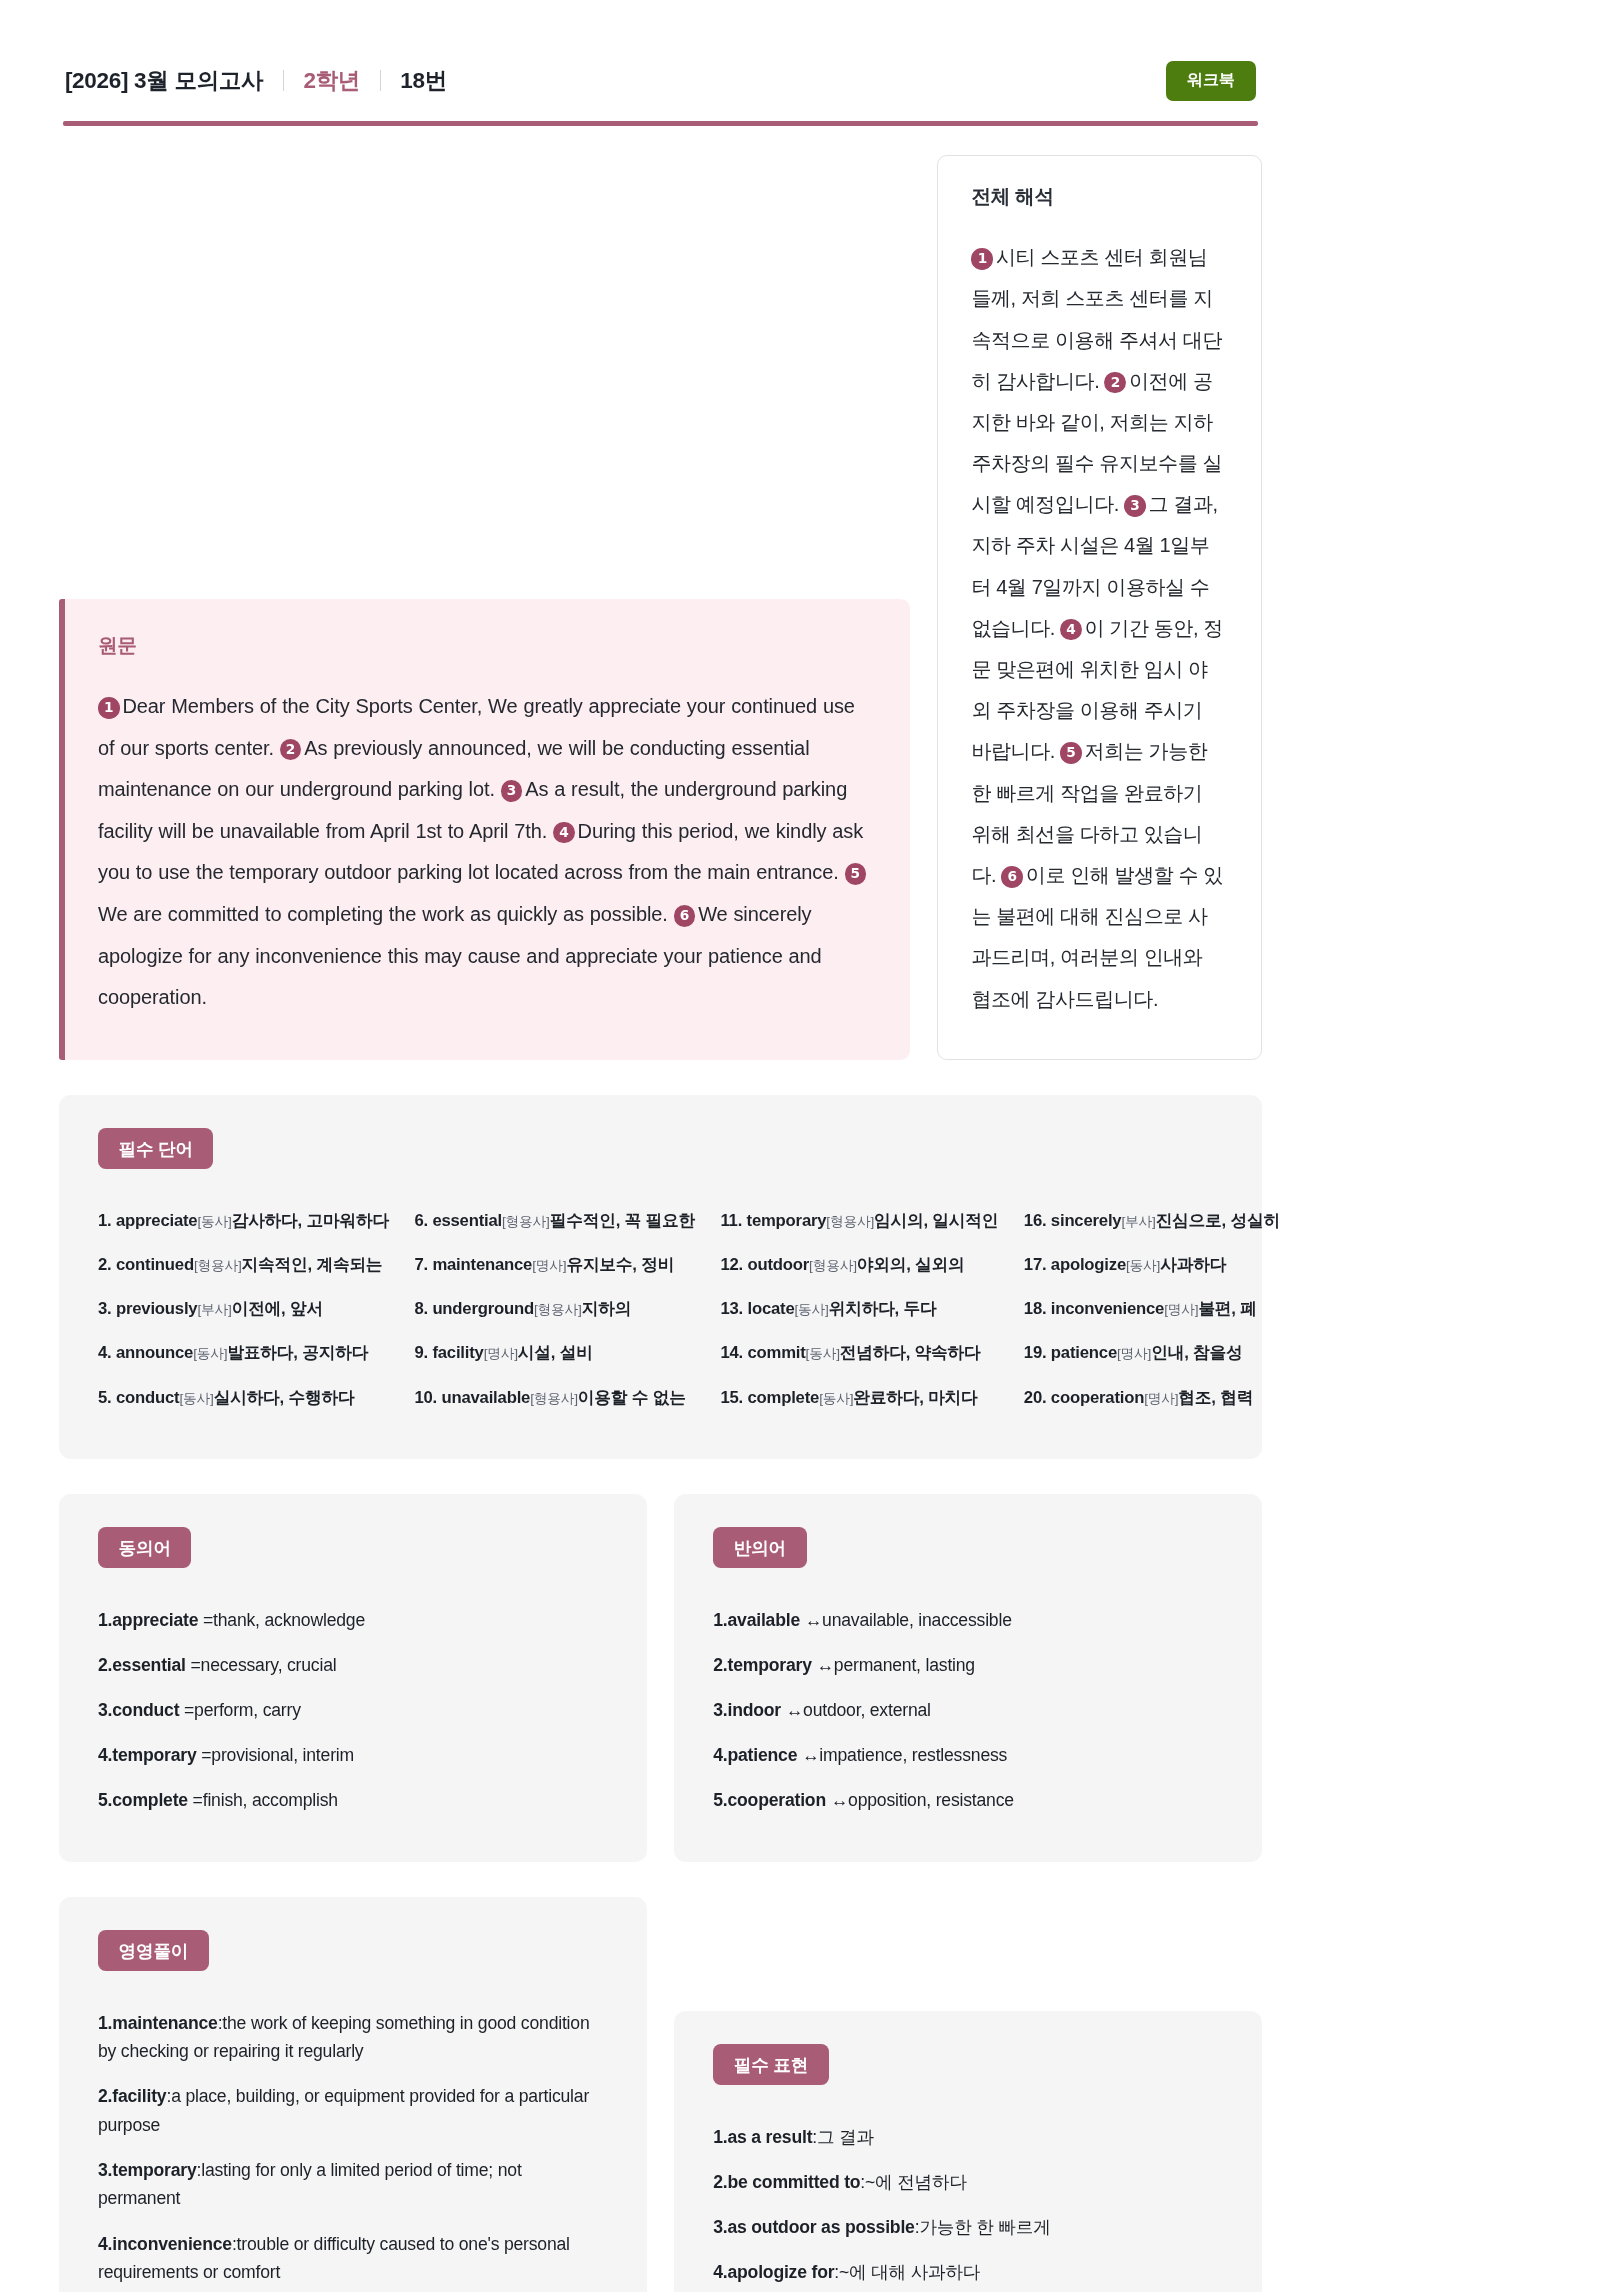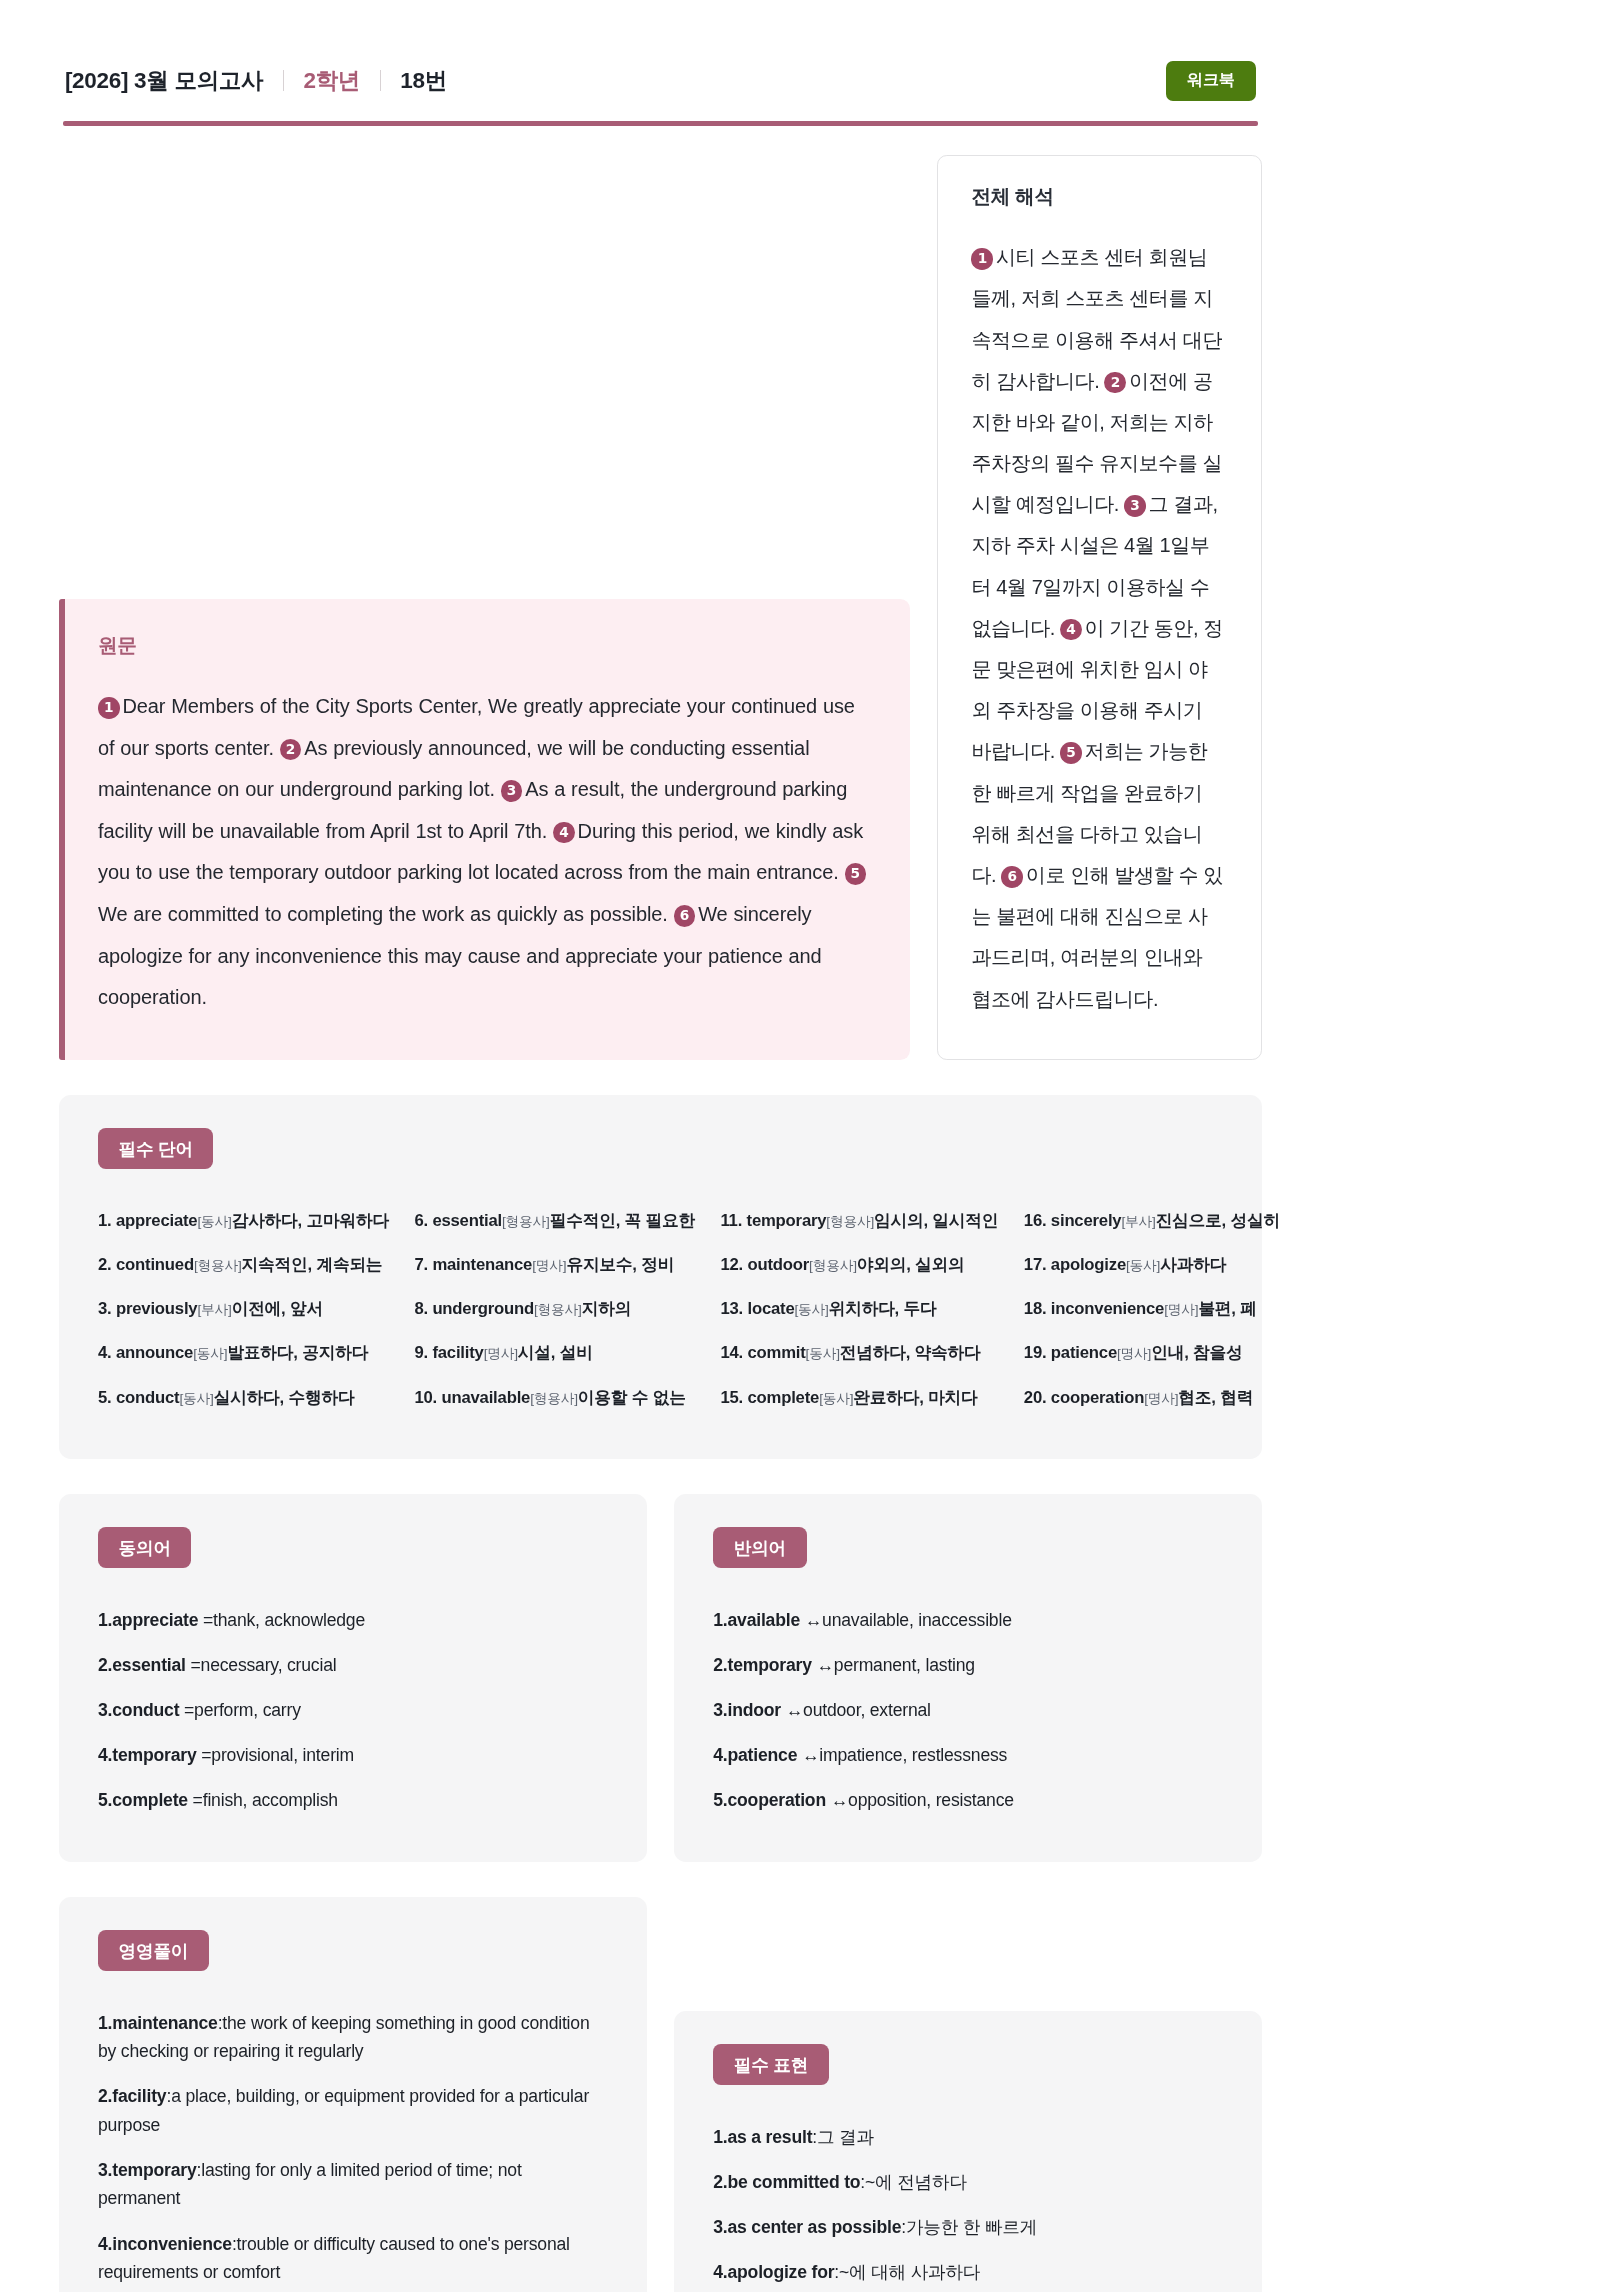--- a/index.html
+++ b/index.html
@@ -305,21 +305,21 @@
       <div class="list-line"><span class="l-term">2.</span><span class="l-term">facility</span><span class="l-rel">:</span><span class="l-body">a place, building, or equipment provided for a particular purpose</span></div>
       <div class="list-line"><span class="l-term">3.</span><span class="l-term">temporary</span><span class="l-rel">:</span><span class="l-body">lasting for only a limited period of time; not permanent</span></div>
       <div class="list-line"><span class="l-term">4.</span><span class="l-term">inconvenience</span><span class="l-rel">:</span><span class="l-body">trouble or difficulty caused to one's personal requirements or comfort</span></div>
       <div class="list-line"><span class="l-term">5.</span><span class="l-term">cooperation</span><span class="l-rel">:</span><span class="l-body">the process of working together to the same end</span></div>
     </div>
 
     <div class="card expr-card">
       <div class="sec-badge">필수 표현</div>
       <div class="list-line"><span class="l-term">1.</span><span class="l-term">as a result</span><span class="l-rel">:</span><span class="l-body">그 결과</span></div>
       <div class="list-line"><span class="l-term">2.</span><span class="l-term">be committed to</span><span class="l-rel">:</span><span class="l-body">~에 전념하다</span></div>
-      <div class="list-line"><span class="l-term">3.</span><span class="l-term">as center as possible</span><span class="l-rel">:</span><span class="l-body">가능한 한 빠르게</span></div>
+      <div class="list-line"><span class="l-term">3.</span><span class="l-term">as outdoor as possible</span><span class="l-rel">:</span><span class="l-body">가능한 한 빠르게</span></div>
       <div class="list-line"><span class="l-term">4.</span><span class="l-term">apologize for</span><span class="l-rel">:</span><span class="l-body">~에 대해 사과하다</span></div>
       <div class="list-line"><span class="l-term">5.</span><span class="l-term">across from</span><span class="l-rel">:</span><span class="l-body">~맞은편에</span></div>
     </div>
 
   </div>
 
   <div class="footer">- 1 -</div>
 
 </div>
 

